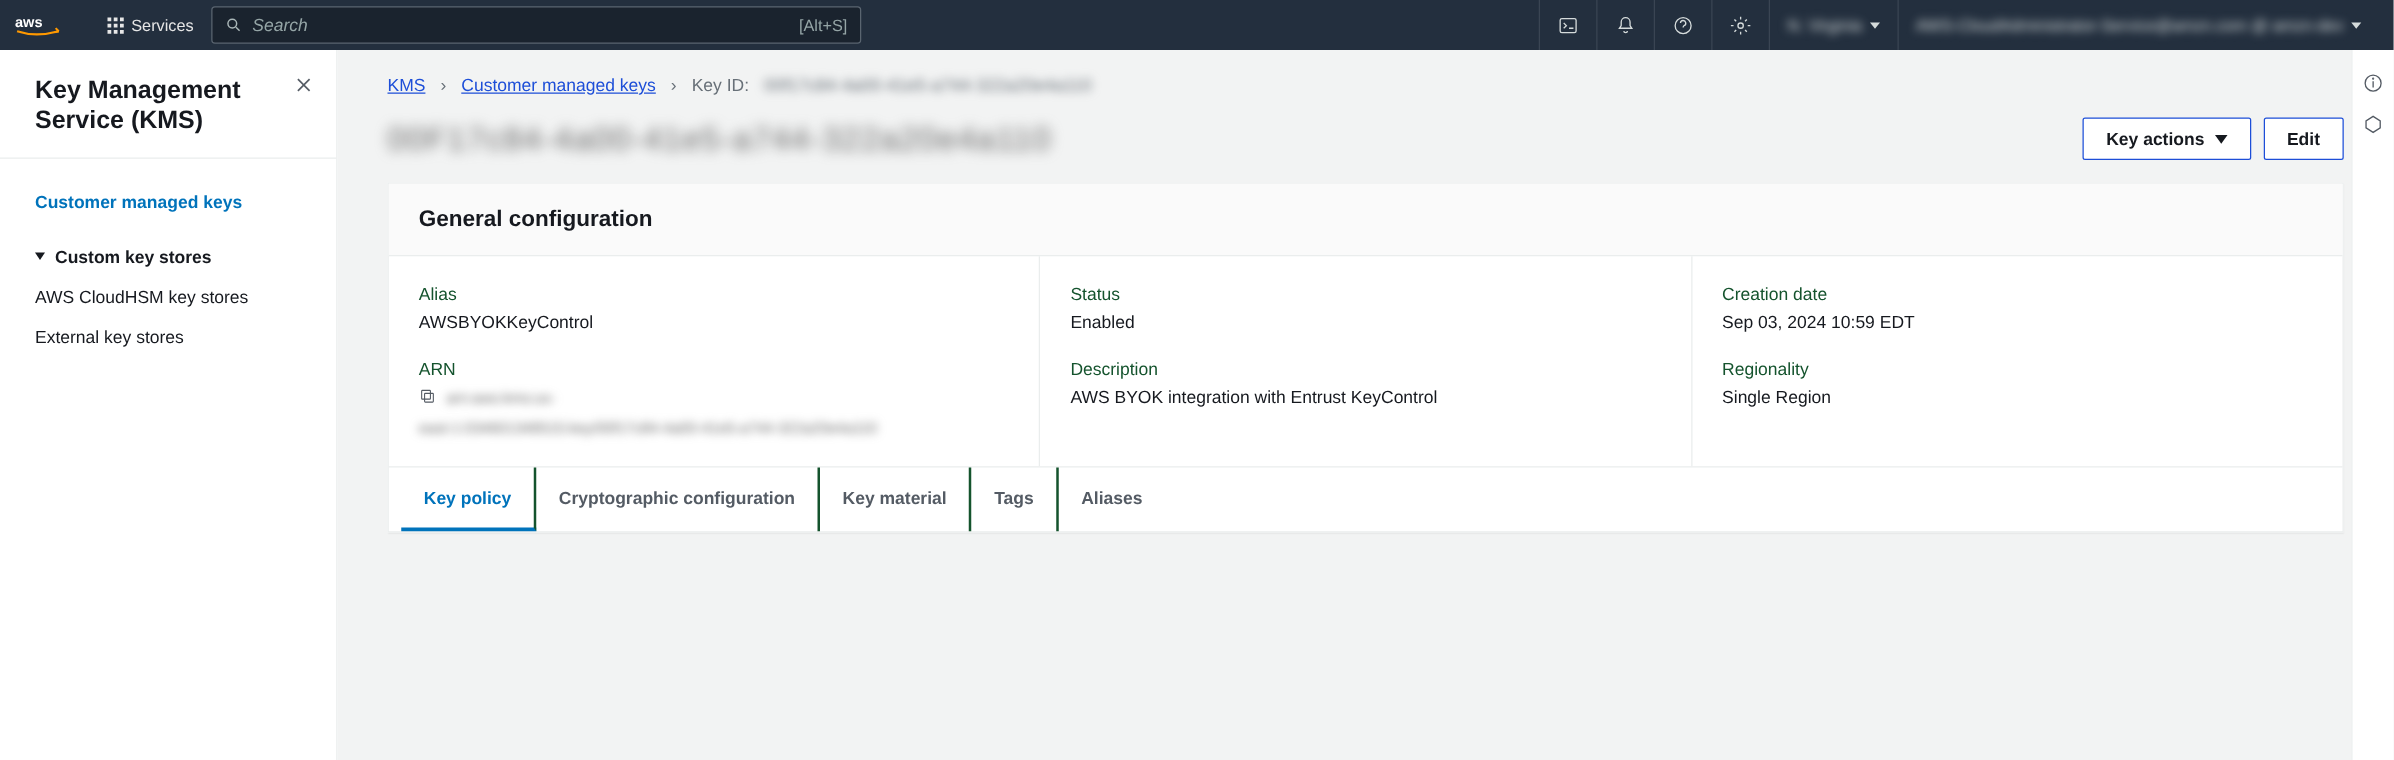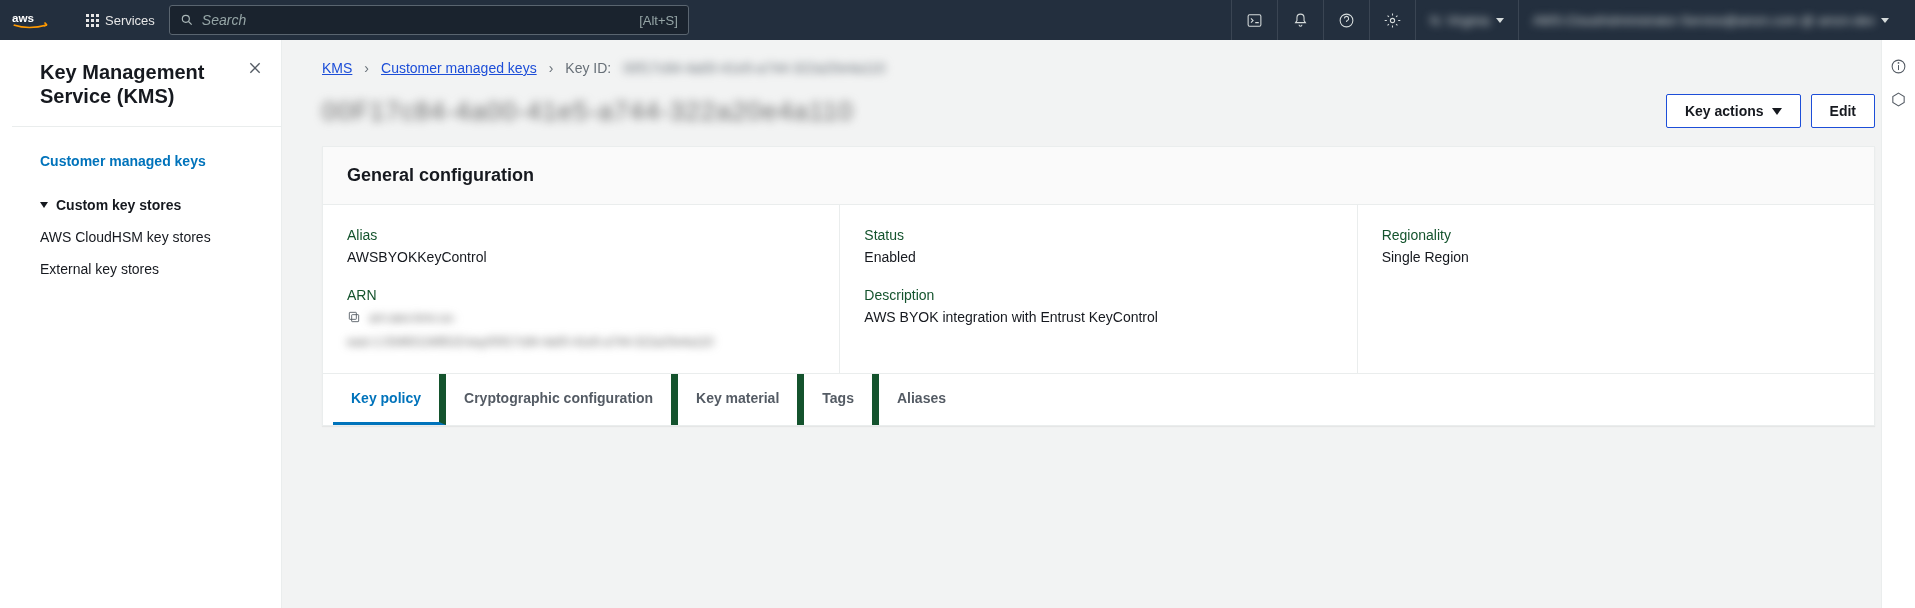--- a/index.html
+++ b/index.html
@@ -19,21 +19,21 @@
 .search-shortcut { color: #95a5a6; font-size: 13px; }
 .topnav-right { margin-left: auto; display: flex; align-items: center; height: 100%; }
 .topnav-icon { padding: 0 14px; height: 100%; display: flex; align-items: center; border-left: 1px solid #3a4553; cursor: pointer; }
 .topnav-icon svg { width: 17px; height: 17px; fill: none; stroke: #d5dbdb; stroke-width: 1.5; }
 .region-btn { display: flex; align-items: center; gap: 6px; padding: 0 14px; height: 100%; border-left: 1px solid #3a4553; cursor: pointer; color: #d5dbdb; font-size: 13px; }
 .account-btn { display: flex; align-items: center; gap: 6px; padding: 0 14px; height: 100%; border-left: 1px solid #3a4553; cursor: pointer; color: #d5dbdb; font-size: 13px; }
 .caret-down { width: 0; height: 0; border-left: 4px solid transparent; border-right: 4px solid transparent; border-top: 5px solid #d5dbdb; }
 .blur { filter: blur(4px); }
 
 
-.layout { display: flex; height: 568px; margin-left: 12px; }
+.layout { display: flex; height: 568px; }
 .sidebar { width: 270px; border-right: 1px solid #eaeded; background: #fff; padding: 0; }
 .sidebar-header { display: flex; align-items: flex-start; justify-content: space-between; padding: 20px 18px 18px 28px; border-bottom: 1px solid #eaeded; }
 .sidebar-title { font-size: 20px; font-weight: 700; line-height: 1.2; color: #16191f; }
 .close-x { cursor: pointer; color: #545b64; }
 .close-x svg { width: 16px; height: 16px; stroke: #545b64; stroke-width: 2; }
 .sidebar-nav { padding: 18px 0; }
 .sidebar-item { padding: 8px 28px; font-size: 14px; cursor: pointer; color: #16191f; }
 .sidebar-item.active { color: #0073bb; font-weight: 700; }
 .sidebar-group { padding: 20px 28px 8px 28px; font-size: 14px; font-weight: 700; display: flex; align-items: center; gap: 8px; cursor: pointer; }
 .tri-down { width: 0; height: 0; border-left: 4px solid transparent; border-right: 4px solid transparent; border-top: 6px solid #16191f; }
@@ -61,21 +61,21 @@
 .field { margin-bottom: 22px; }
 .field:last-child { margin-bottom: 0; }
 .field-label { color: #14532d; font-size: 14px; margin-bottom: 6px; }
 .field-value { color: #16191f; font-size: 14px; }
 .arn-row { display: flex; align-items: center; gap: 8px; margin-bottom: 6px; }
 .copy-icon svg { width: 14px; height: 14px; stroke: #545b64; fill: none; stroke-width: 1.5; }
 .arn-blur { filter: blur(4px); font-size: 12px; color: #666; line-height: 1.5; }
 
 
 .tabs { display: flex; border-top: 1px solid #eaeded; padding: 0 10px; margin-top: 0; }
-.tab { padding: 16px 18px; font-size: 14px; font-weight: 700; color: #545b64; cursor: pointer; border-right: 7px solid #14532d; }
+.tab { padding: 16px 18px; font-size: 14px; font-weight: 700; color: #545b64; cursor: pointer; border-right: 2px solid #14532d; }
 .tab:last-child { border-right: none; }
 .tab.active { color: #0073bb; border-bottom: 3px solid #0073bb; }
 
 
 .right-rail { position: absolute; right: 0; top: 0; width: 34px; border-left: 1px solid #eaeded; background: #fff; padding-top: 18px; display: flex; flex-direction: column; align-items: center; gap: 16px; height: 100%; }
 .right-rail svg { width: 17px; height: 17px; stroke: #545b64; fill: none; stroke-width: 1.5; cursor: pointer; }
 </style>
 </head>
 <body>
 
@@ -221,20 +221,24 @@
               <div class="field-label">Status</div>
               <div class="field-value">Enabled</div>
             </div>
             <div class="field">
               <div class="field-label">Description</div>
               <div class="field-value">AWS BYOK integration with Entrust KeyControl</div>
             </div>
           </div>
           <div class="panel-col">
             <div class="field">
+              <div class="field-label">Creation date</div>
+              <div class="field-value">Sep 03, 2024 10:59 EDT</div>
+            </div>
+            <div class="field">
               <div class="field-label">Regionality</div>
               <div class="field-value">Single Region</div>
             </div>
           </div>
         </div>
         <div class="tabs">
           <div class="tab active">Key policy</div>
           <div class="tab">Cryptographic configuration</div>
           <div class="tab">Key material</div>
           <div class="tab">Tags</div>

